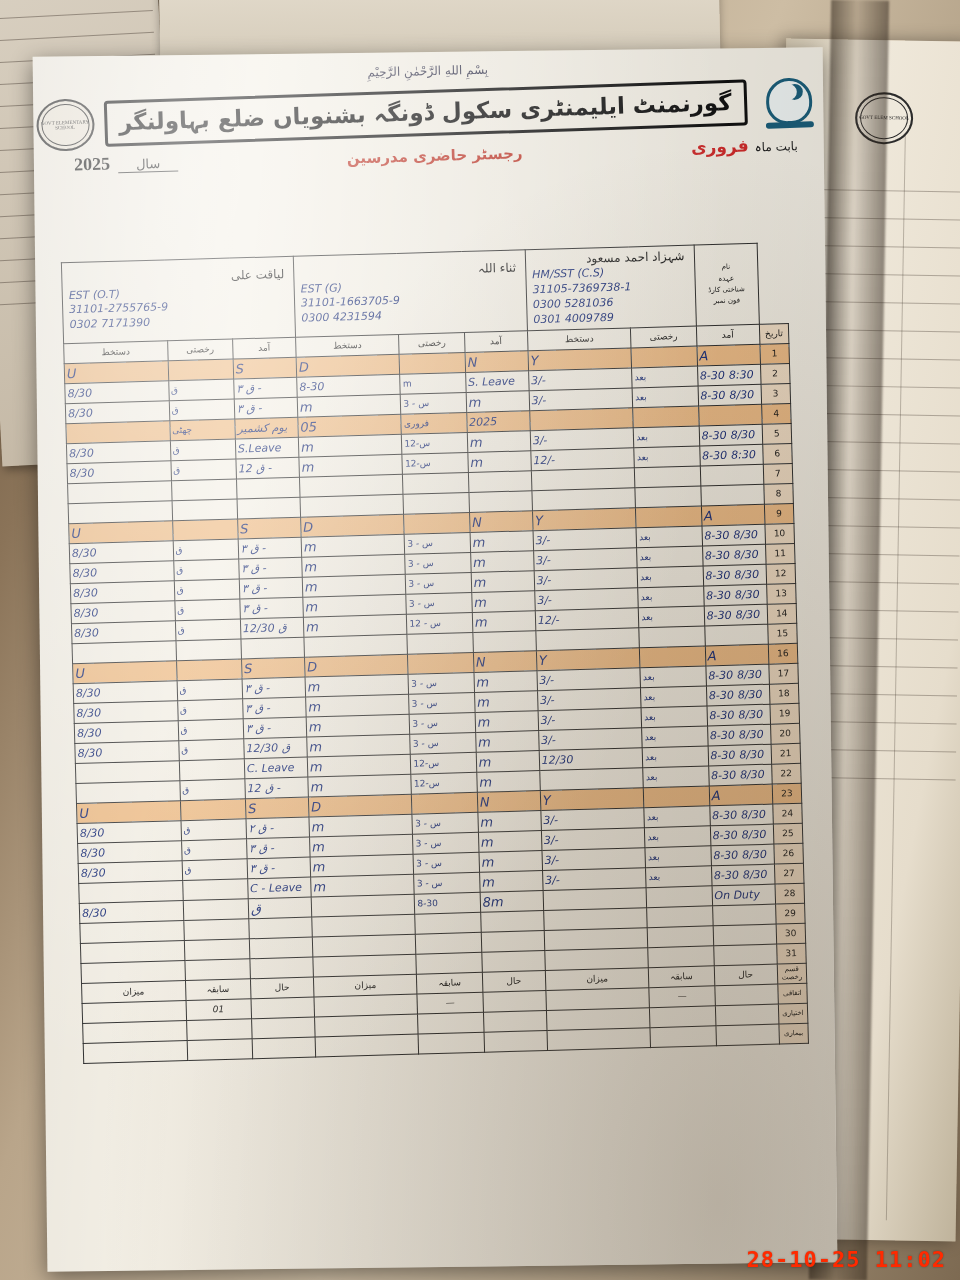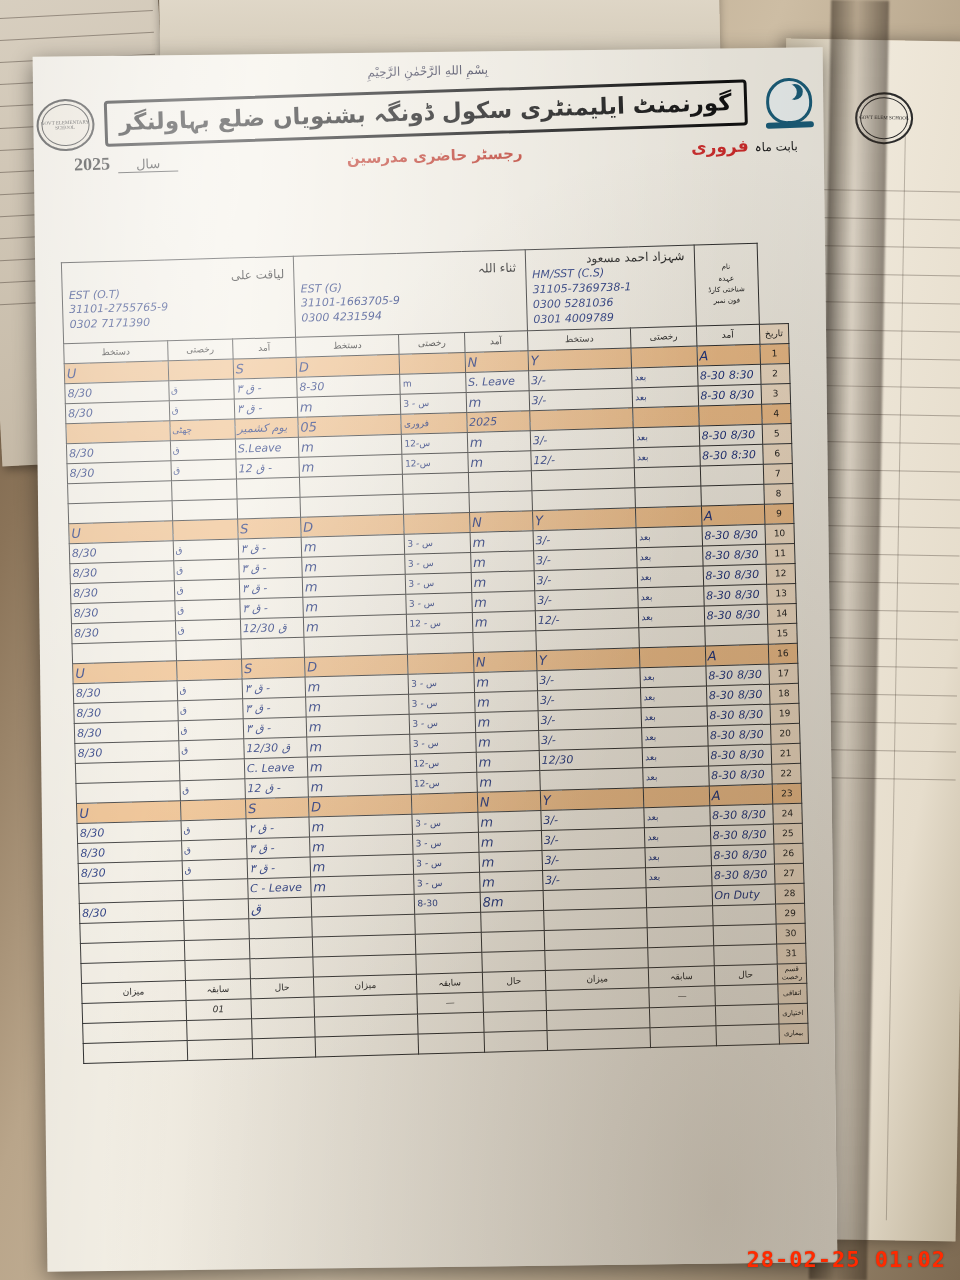--- a/index.html
+++ b/index.html
@@ -738,13 +738,13 @@
         <td></td>
             <td></td>
             <td></td>
         <td class="lbl c-day" style="font-size:7px">بیماری</td>
       </tr>
     </tbody>
       </table>
   </div>
 </div>
 
-<div class="timestamp">28-02-25  01:02</div>
+<div class="timestamp">28-10-25  11:02</div>
 
 </body></html>

